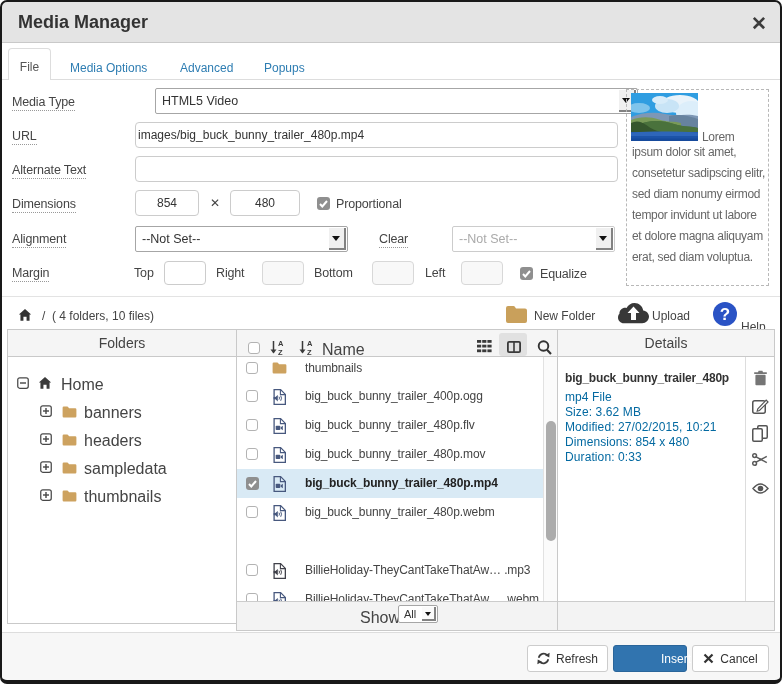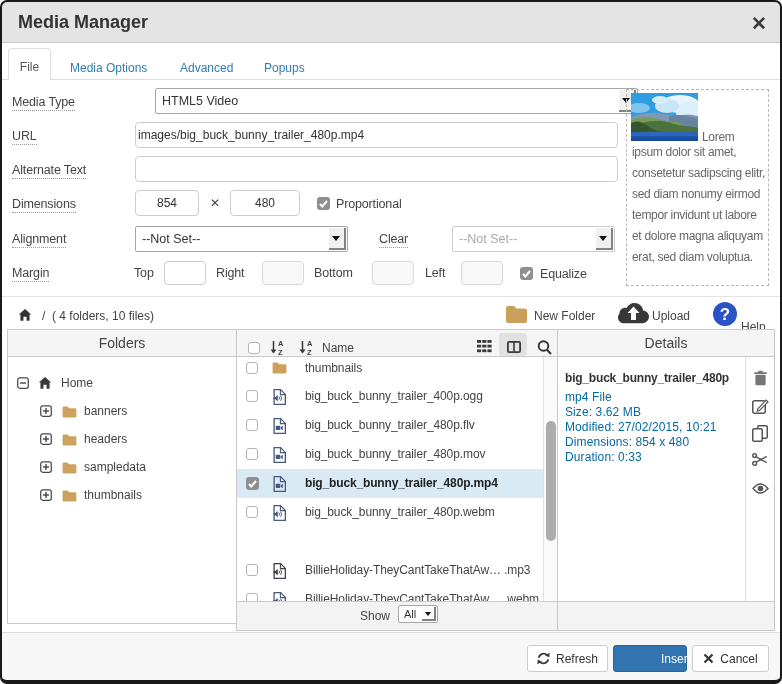--- a/index.html
+++ b/index.html
@@ -21,21 +21,21 @@
 .sel .arw:after{content:"";position:absolute;left:3px;top:8px;border:4px solid transparent;border-top:5px solid #111;}
 .sel .arwsm:after{left:3px;top:5px;border:3.5px solid transparent;border-top:4.5px solid #111;}
 .cb{position:absolute;width:12px;height:12px;box-sizing:border-box;border:1px solid #b3b3b3;border-radius:3px;background:#fff;}
 .cbc{position:absolute;width:13px;height:13px;box-sizing:border-box;border-radius:3px;background:#8f8f8f;}
 .cbc svg{position:absolute;left:2px;top:3px;}
 #pv{position:absolute;left:626px;top:89px;width:141px;height:195px;border:1px dashed #b8b8b8;}
 .tbtxt{position:absolute;font-size:12px;color:#444;}
 .ftxt{position:absolute;font-size:12.5px;letter-spacing:-0.15px;color:#444;}
 .panel{position:absolute;border:1px solid #c9c9c9;background:#fff;box-sizing:border-box;}
 .phead{position:absolute;left:0;top:0;right:0;height:27px;background:#f5f5f5;border-bottom:1px solid #c9c9c9;font-size:14px;color:#444;text-align:center;line-height:27px;box-sizing:border-box;}
-.trtxt{position:absolute;font-size:12px;color:#444;}
+.trtxt{position:absolute;font-size:16px;color:#444;}
 .lrow{position:absolute;left:0;width:306px;height:29px;}
 .lrow .rcb{position:absolute;left:8.5px;top:8px;}
 .lrow .rtx{position:absolute;left:68px;top:7px;font-size:12px;color:#444;letter-spacing:-0.1px;white-space:nowrap;}
 .lrow svg.fic{position:absolute;left:35px;top:7px;}
 .dtl{position:absolute;font-size:12px;color:#0369a1;letter-spacing:0.1px;}
 #footer{position:absolute;left:2px;top:632px;width:778px;height:48px;background:#f7f7f7;border-top:1px solid #ddd;}
 .btn{position:absolute;top:645px;height:27px;border:1px solid #ccc;border-radius:3px;background:#fff;font-size:12px;color:#333;box-sizing:border-box;display:flex;align-items:center;justify-content:center;gap:6px;}
 </style>
 </head>
 <body>

